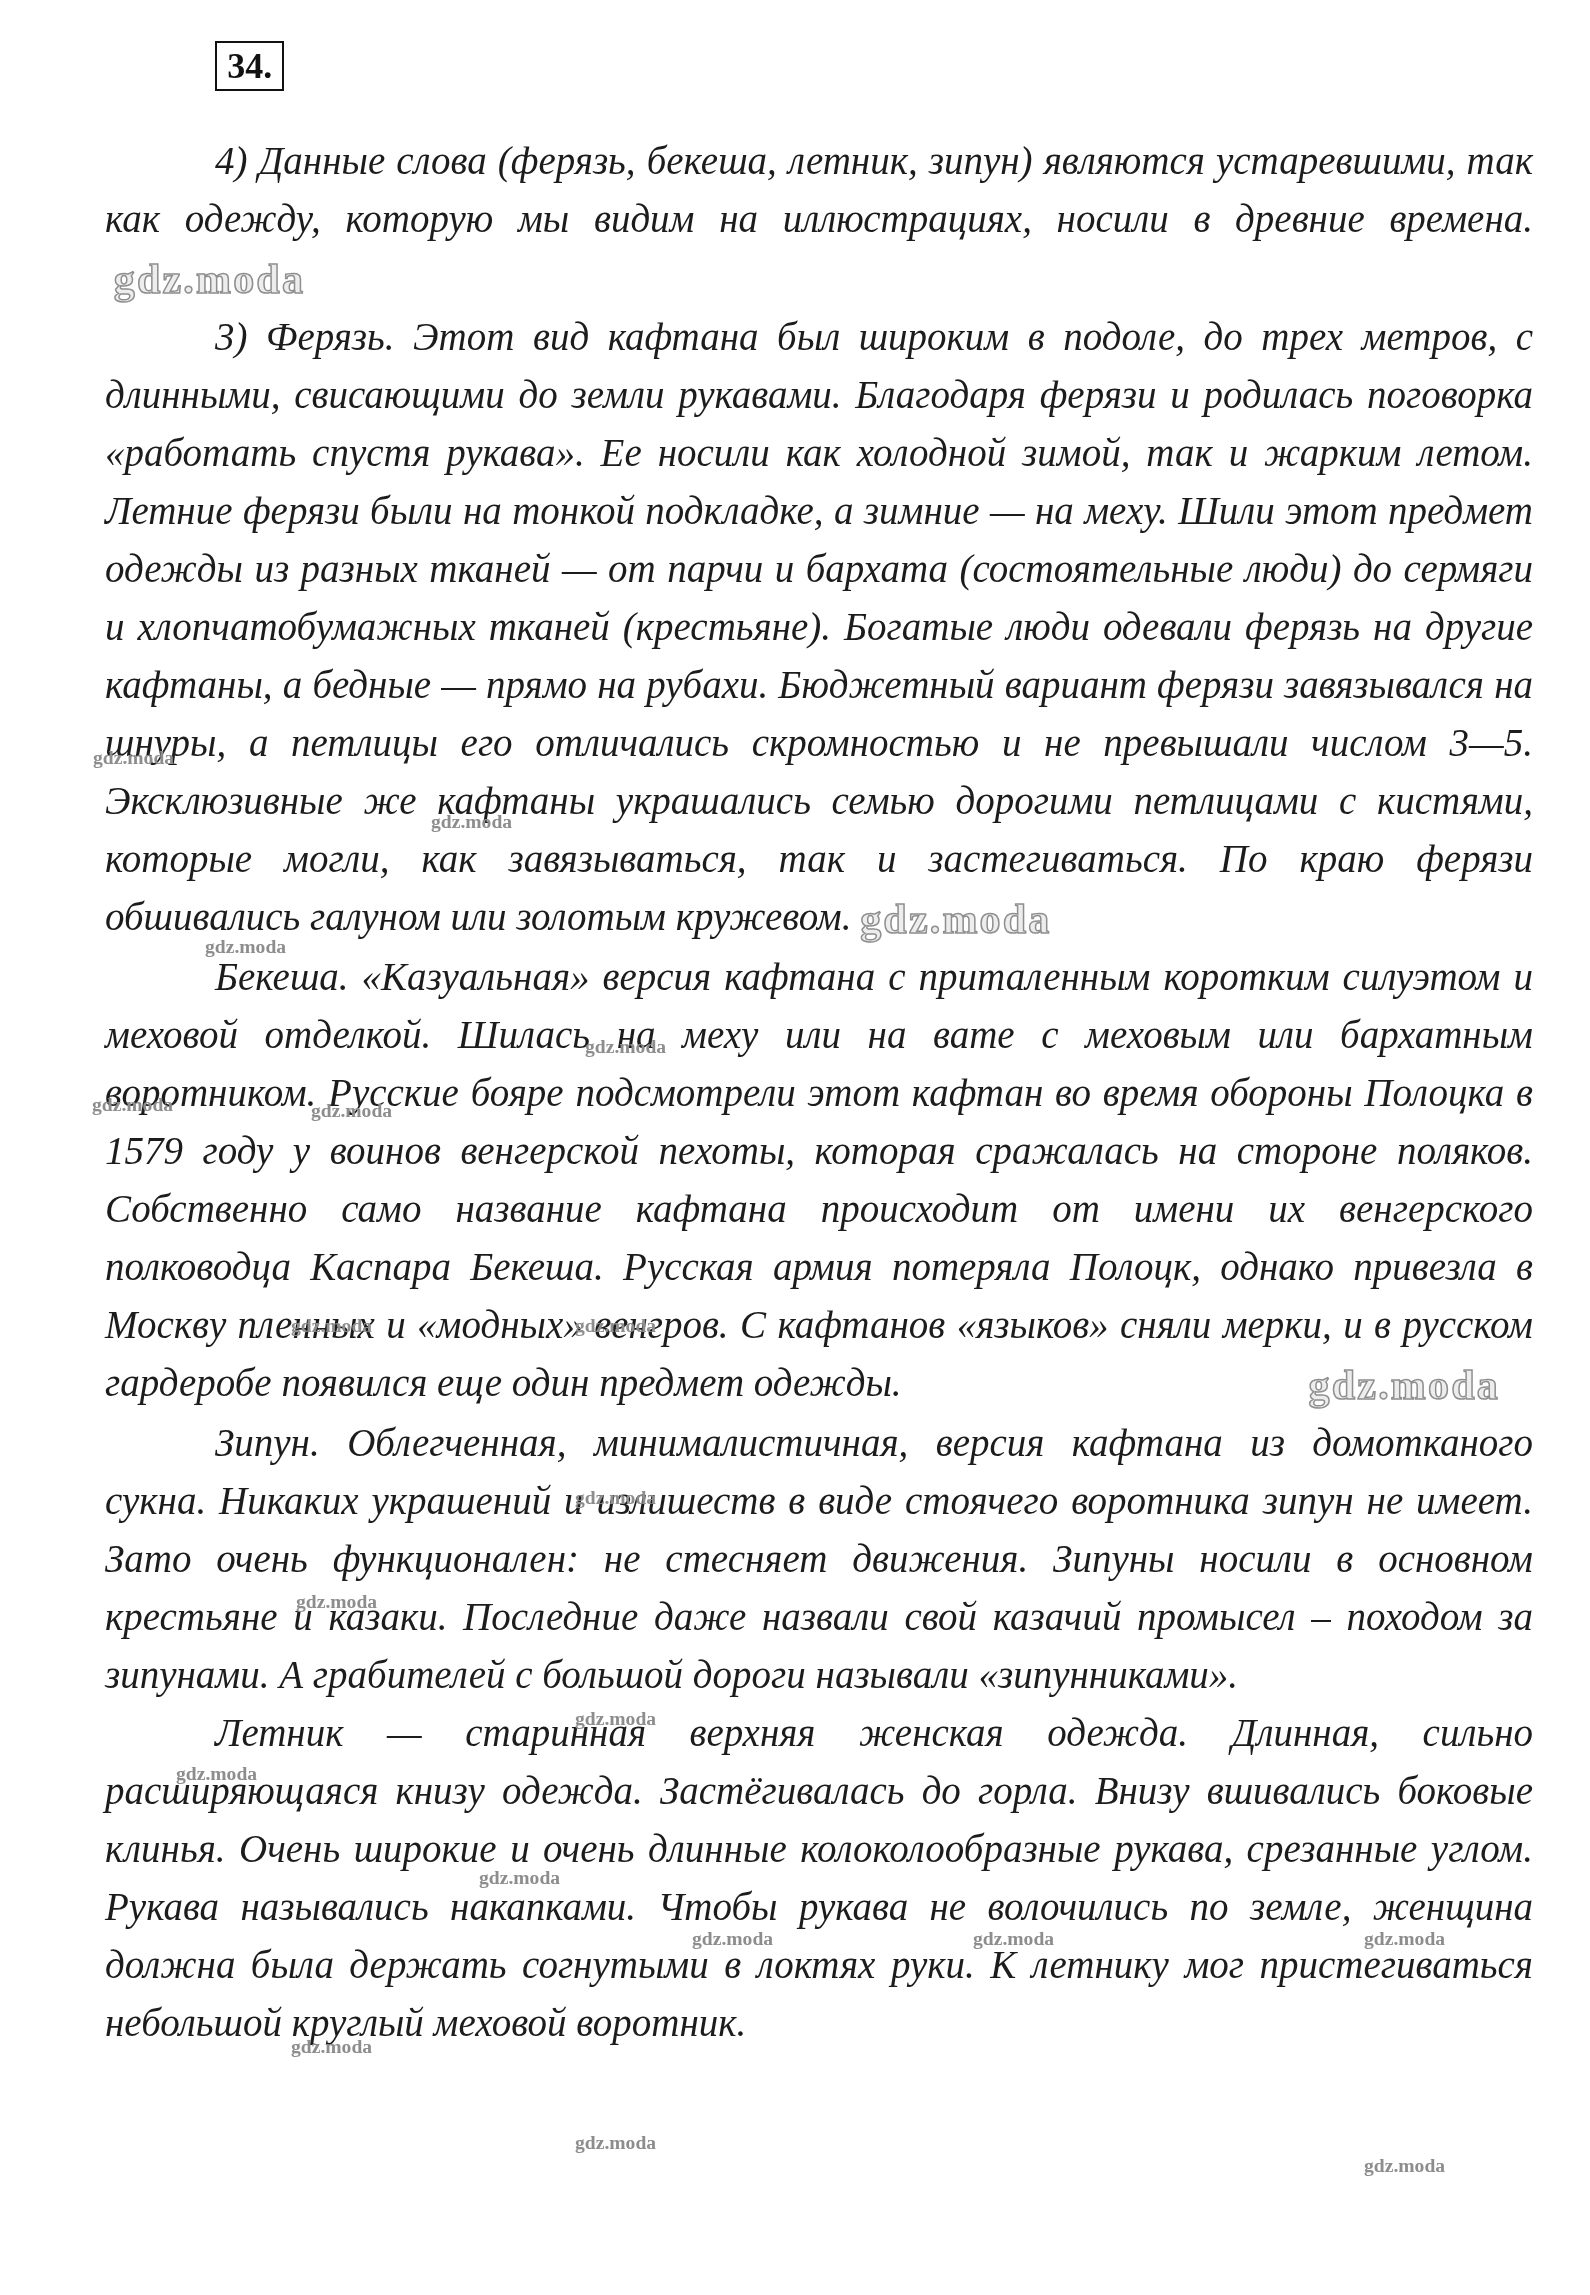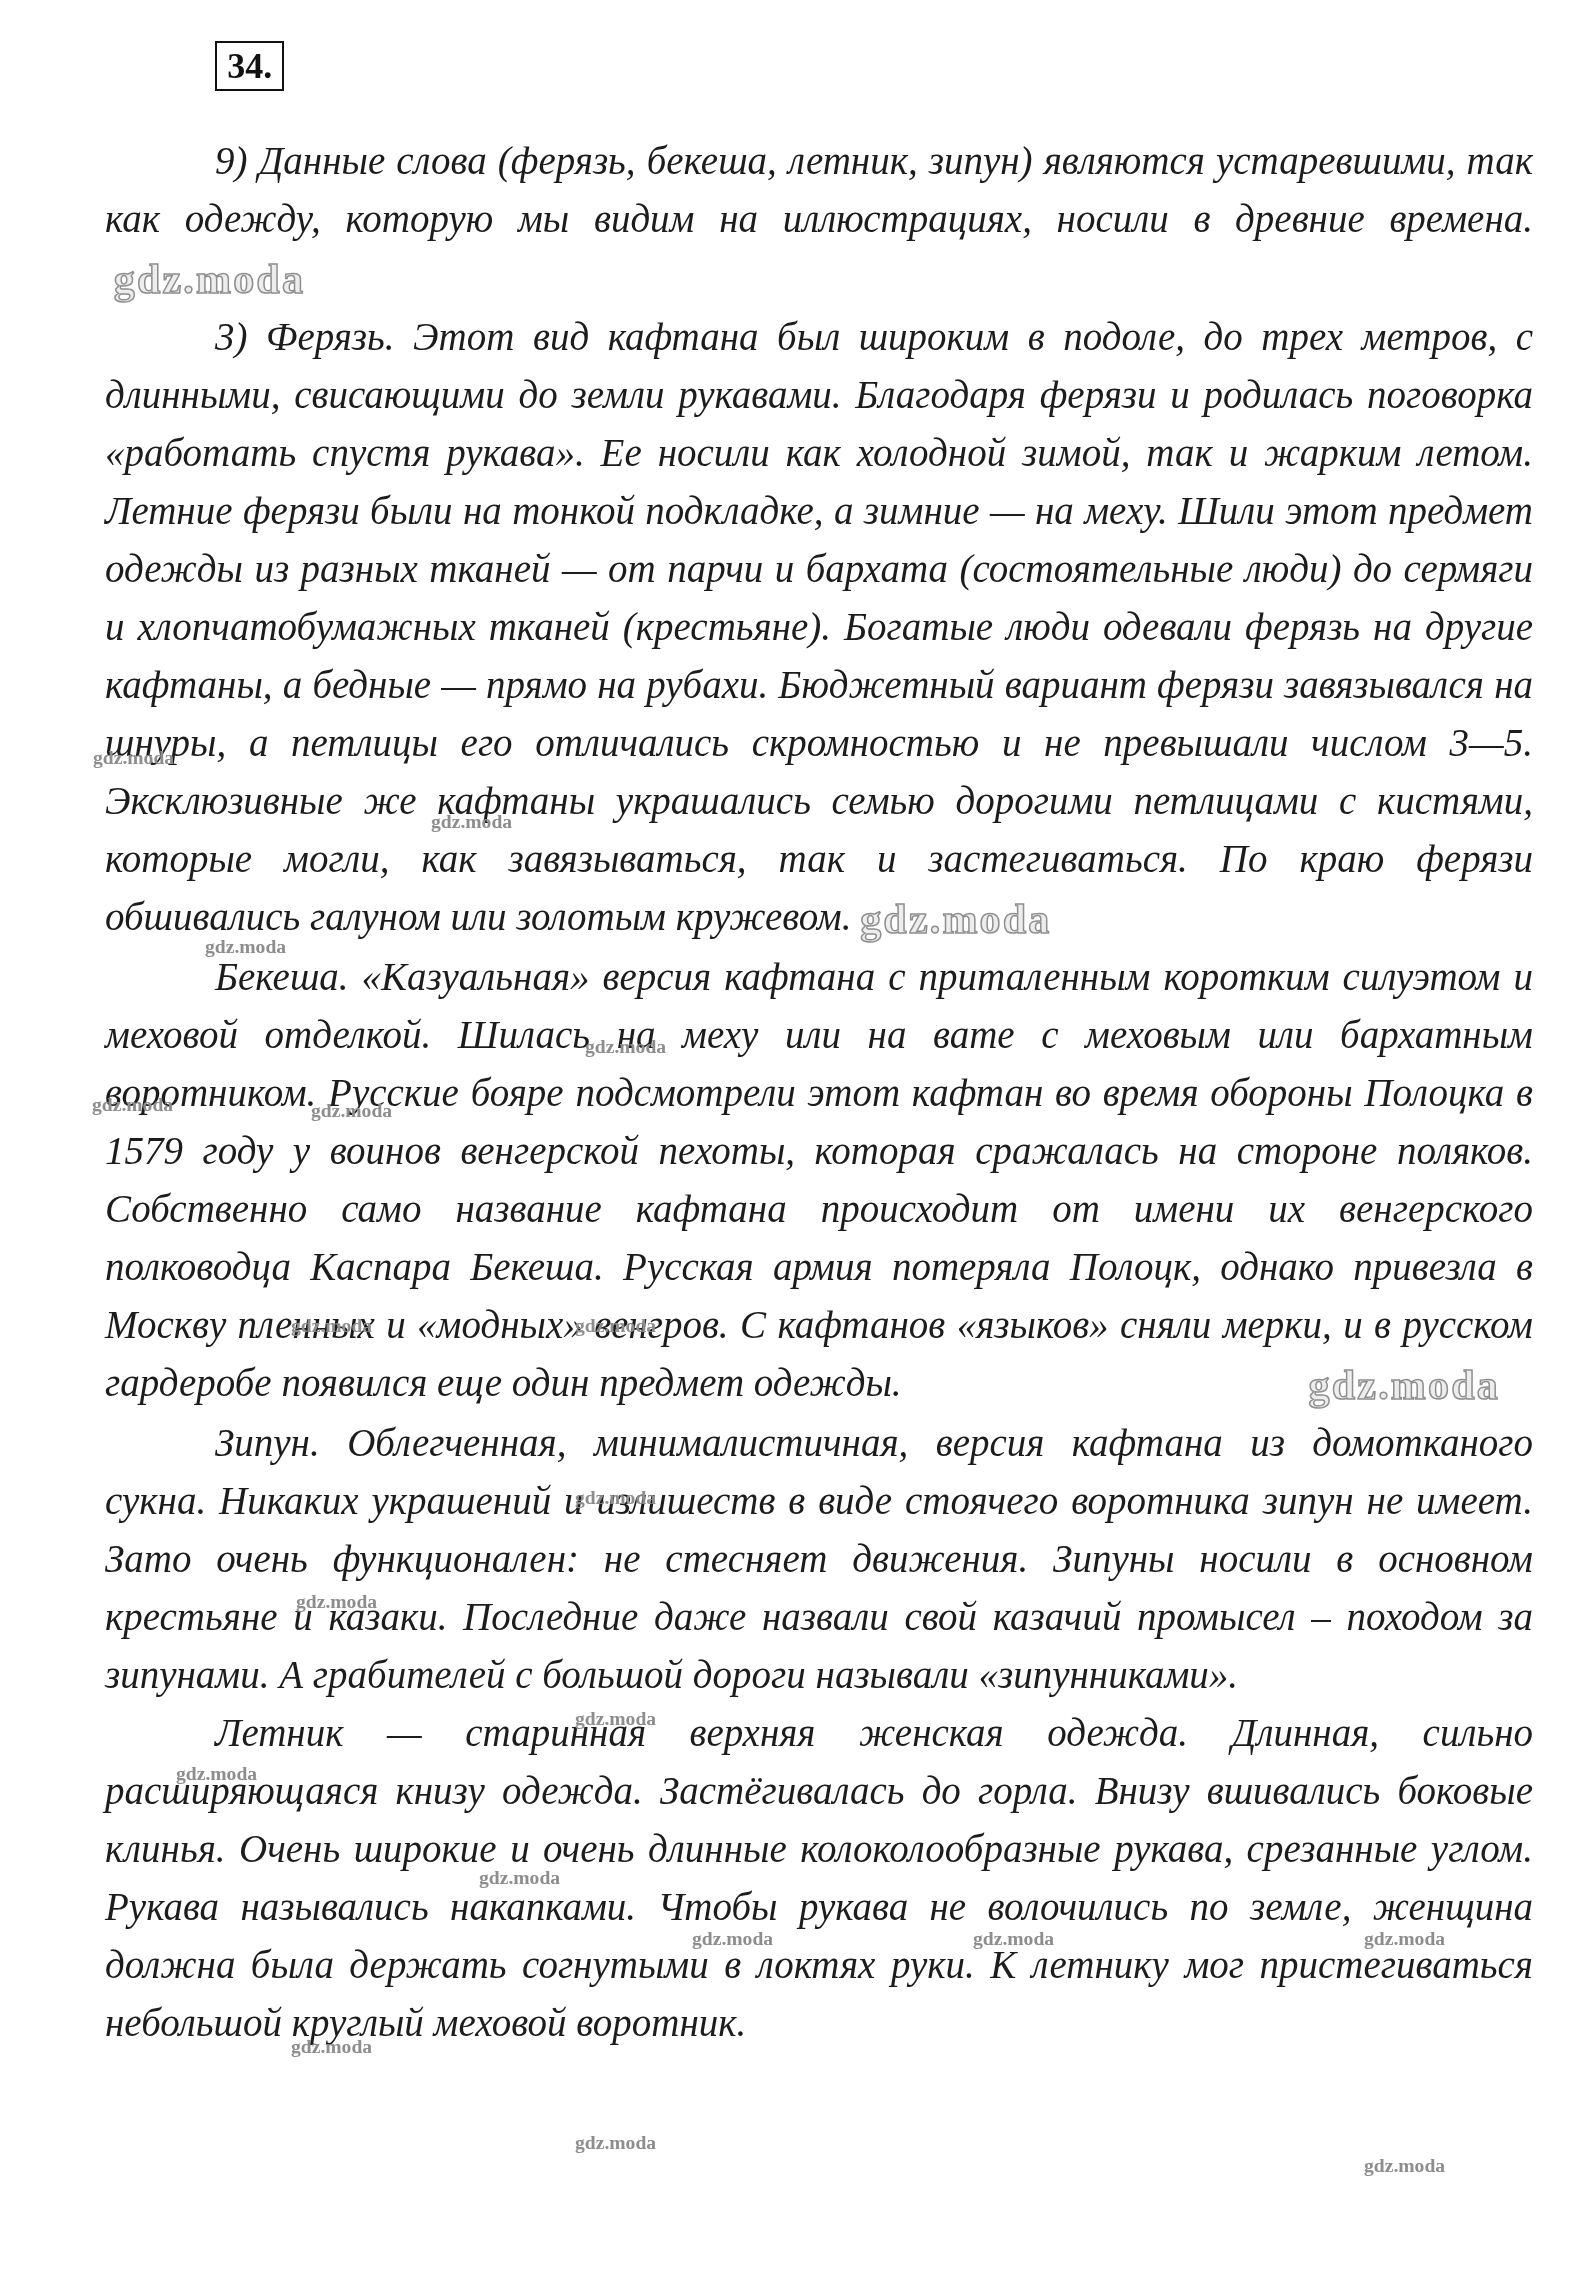--- a/index.html
+++ b/index.html
@@ -76,21 +76,21 @@
 </head>
 <body>
 
 <div class="page">
 
   <div class="exercise-number">
     <span>34.</span>
   </div>
 
   <div class="content">
-    <p><span>9) Данные слова (ферязь, бекеша, летник, зипун) являются устаревшими, так как одежду, которую мы видим на иллюстрациях, носили в древние времена.</span><span class="wm-large">gdz.moda</span></p>
+    <p><span>4) Данные слова (ферязь, бекеша, летник, зипун) являются устаревшими, так как одежду, которую мы видим на иллюстрациях, носили в древние времена.</span><span class="wm-large">gdz.moda</span></p>
     <p><span>3) Ферязь. Этот вид кафтана был широким в подоле, до трех метров, с длинными, свисающими до земли рукавами. Благодаря ферязи и родилась поговорка «работать спустя рукава». Ее носили как холодной зимой, так и жарким летом. Летние ферязи были на тонкой подкладке, а зимние — на меху. Шили этот предмет одежды из разных тканей — от парчи и бархата (состоятельные люди) до сермяги и хлопчатобумажных тканей (крестьяне). Богатые люди одевали ферязь на другие кафтаны, а бедные — прямо на рубахи. Бюджетный вариант ферязи завязывался на шнуры, а петлицы его отличались скромностью и не превышали числом 3—5. Эксклюзивные же кафтаны украшались семью дорогими петлицами с кистями, которые могли, как завязываться, так и застегиваться. По краю ферязи обшивались галуном или золотым кружевом.</span><span class="wm-large">gdz.moda</span></p>
     <p><span>Бекеша. «Казуальная» версия кафтана с приталенным коротким силуэтом и меховой отделкой. Шилась на меху или на вате с меховым или бархатным воротником. Русские бояре подсмотрели этот кафтан во время обороны Полоцка в 1579 году у воинов венгерской пехоты, которая сражалась на стороне поляков. Собственно само название кафтана происходит от имени их венгерского полководца Каспара Бекеша. Русская армия потеряла Полоцк, однако привезла в Москву пленных и «модных» венгров. С кафтанов «языков» сняли мерки, и в русском гардеробе появился еще один предмет одежды.</span><span class="wm-large offset">gdz.moda</span></p>
     <p><span>Зипун. Облегченная, минималистичная, версия кафтана из домотканого сукна. Никаких украшений и излишеств в виде стоячего воротника зипун не имеет. Зато очень функционален: не стесняет движения. Зипуны носили в основном крестьяне и казаки. Последние даже назвали свой казачий промысел – походом за зипунами. А грабителей с большой дороги называли «зипунниками».</span></p>
     <p><span>Летник — старинная верхняя женская одежда. Длинная, сильно расширяющаяся книзу одежда. Застёгивалась до горла. Внизу вшивались боковые клинья. Очень широкие и очень длинные колоколообразные рукава, срезанные углом. Рукава назывались накапками. Чтобы рукава не волочились по земле, женщина должна была держать согнутыми в локтях руки. К летнику мог пристегиваться небольшой круглый меховой воротник.</span></p>
   </div>
 
   <span class="wm-small" style="left:93px;  top:748px;">gdz.moda</span>
   <span class="wm-small" style="left:431px;  top:812px;">gdz.moda</span>
   <span class="wm-small" style="left:205px;  top:937px;">gdz.moda</span>
   <span class="wm-small" style="left:585px;  top:1037px;">gdz.moda</span>

